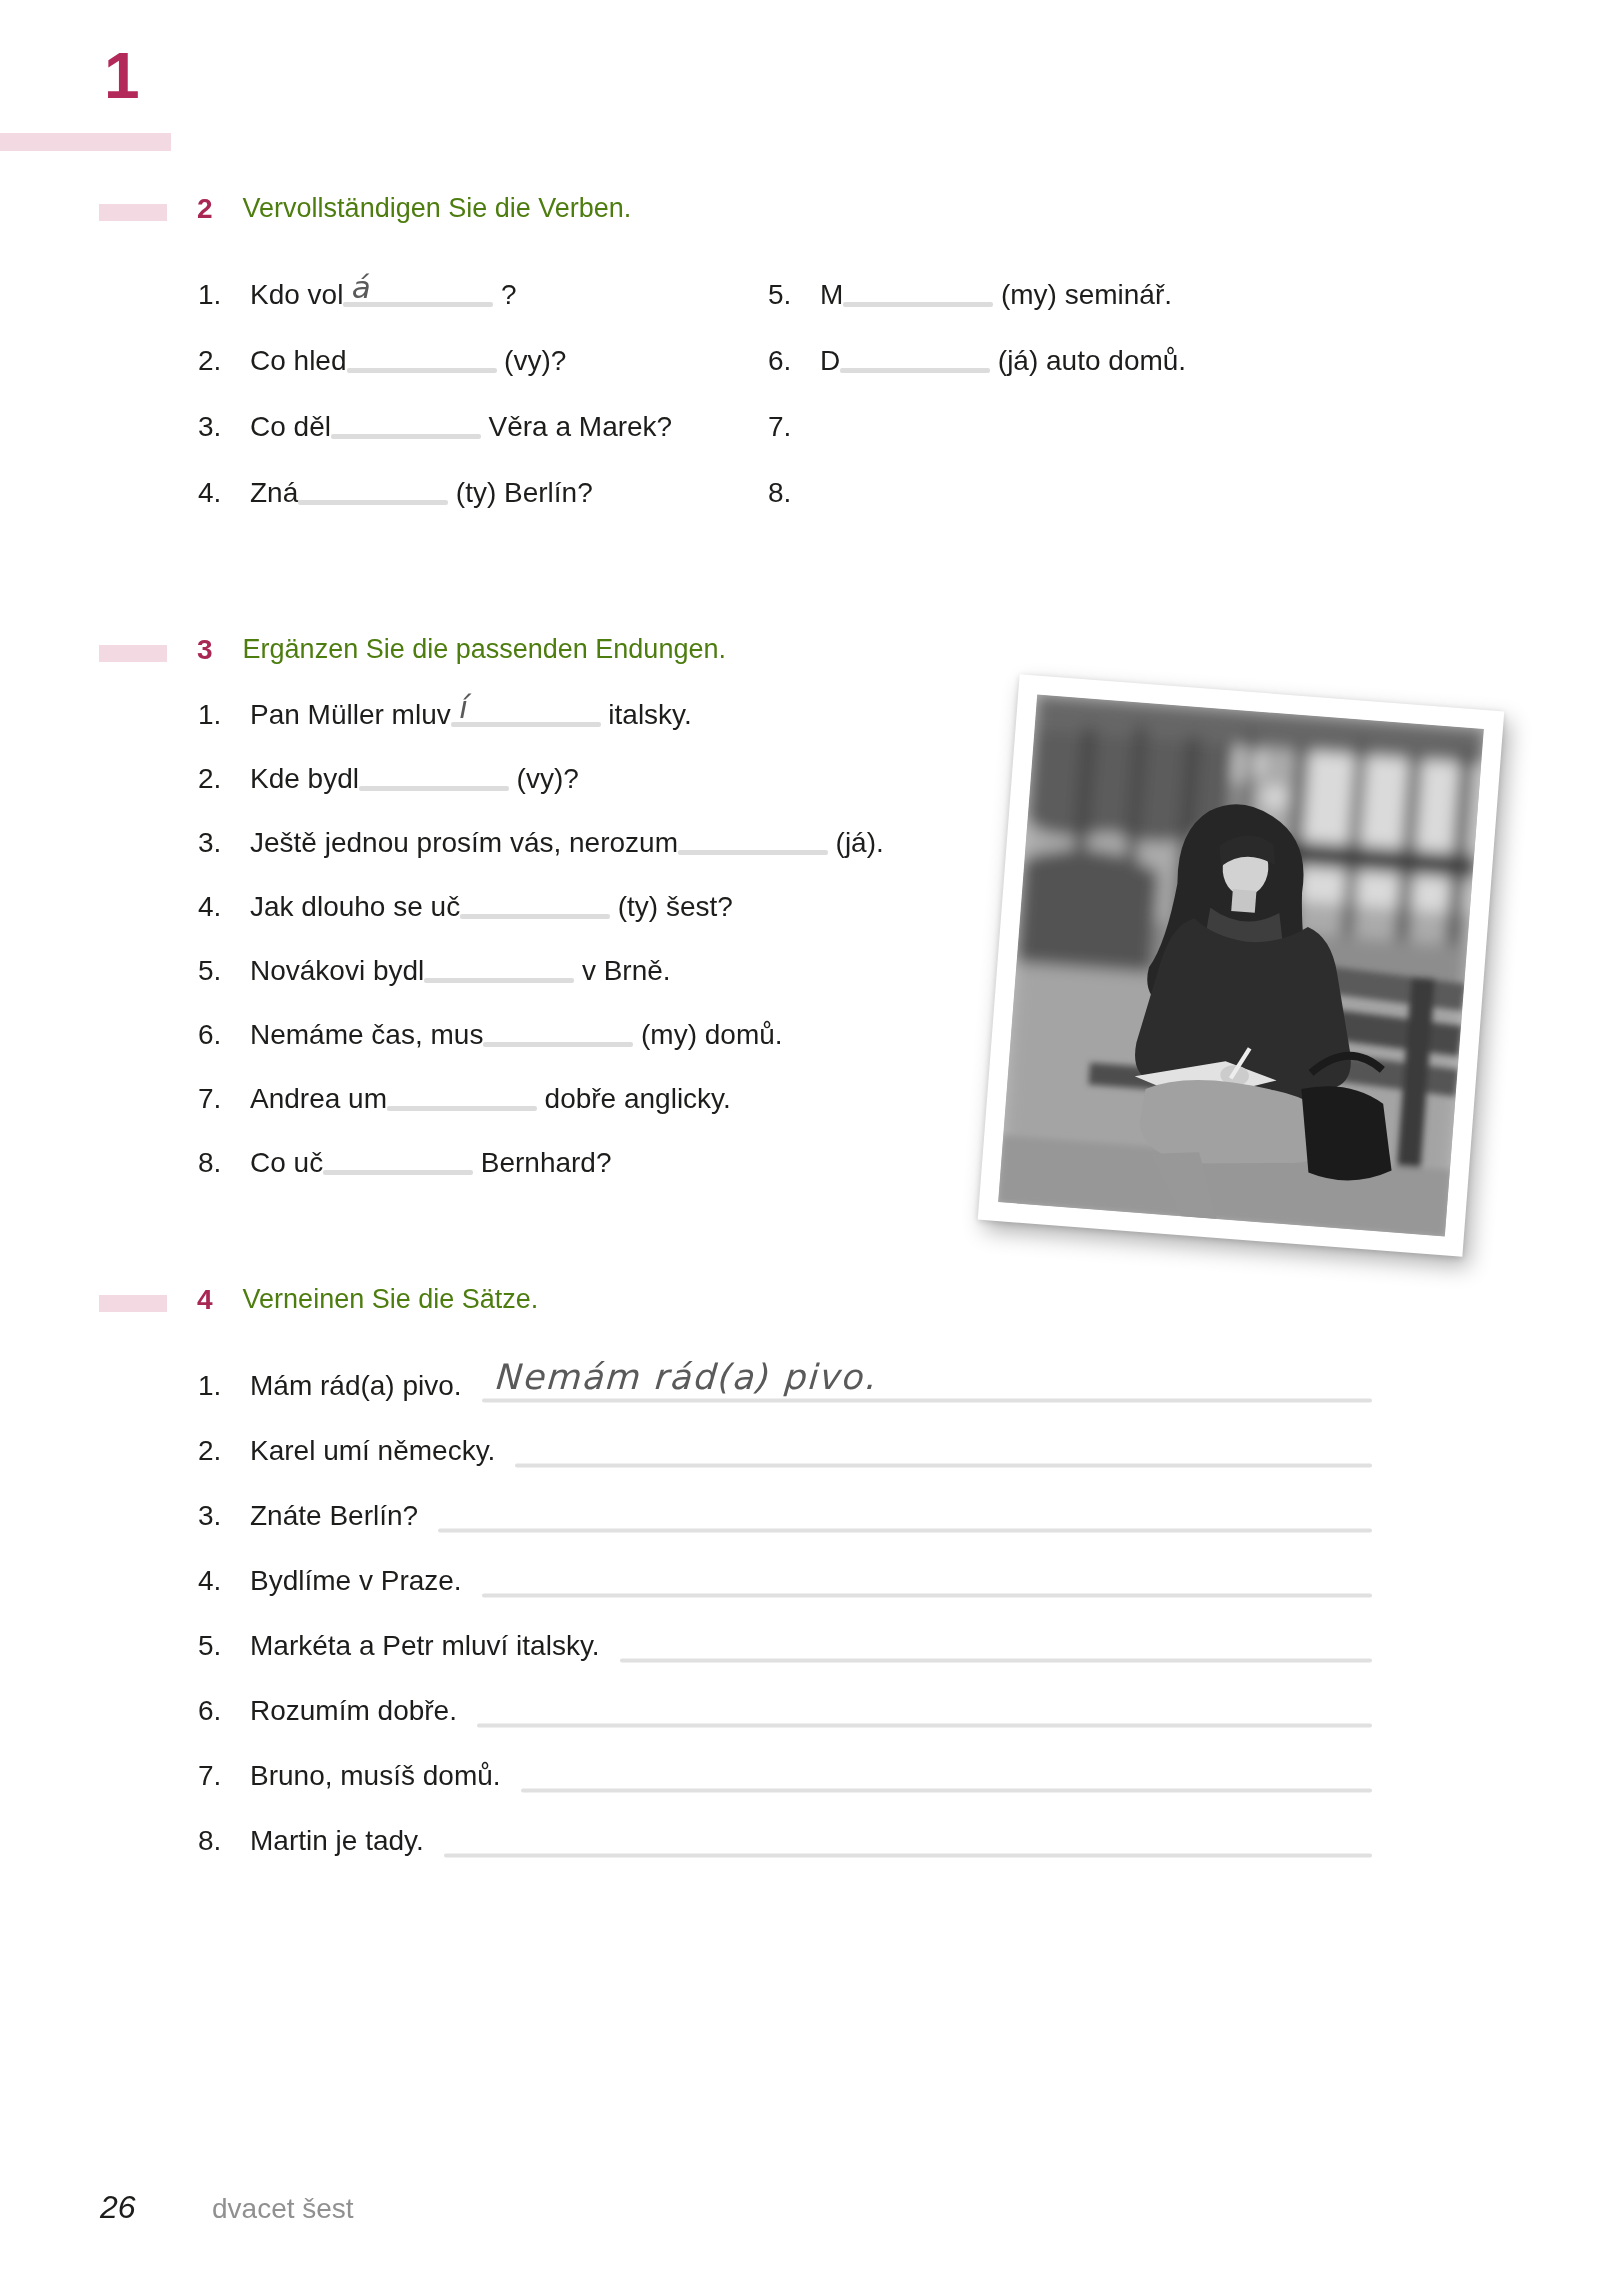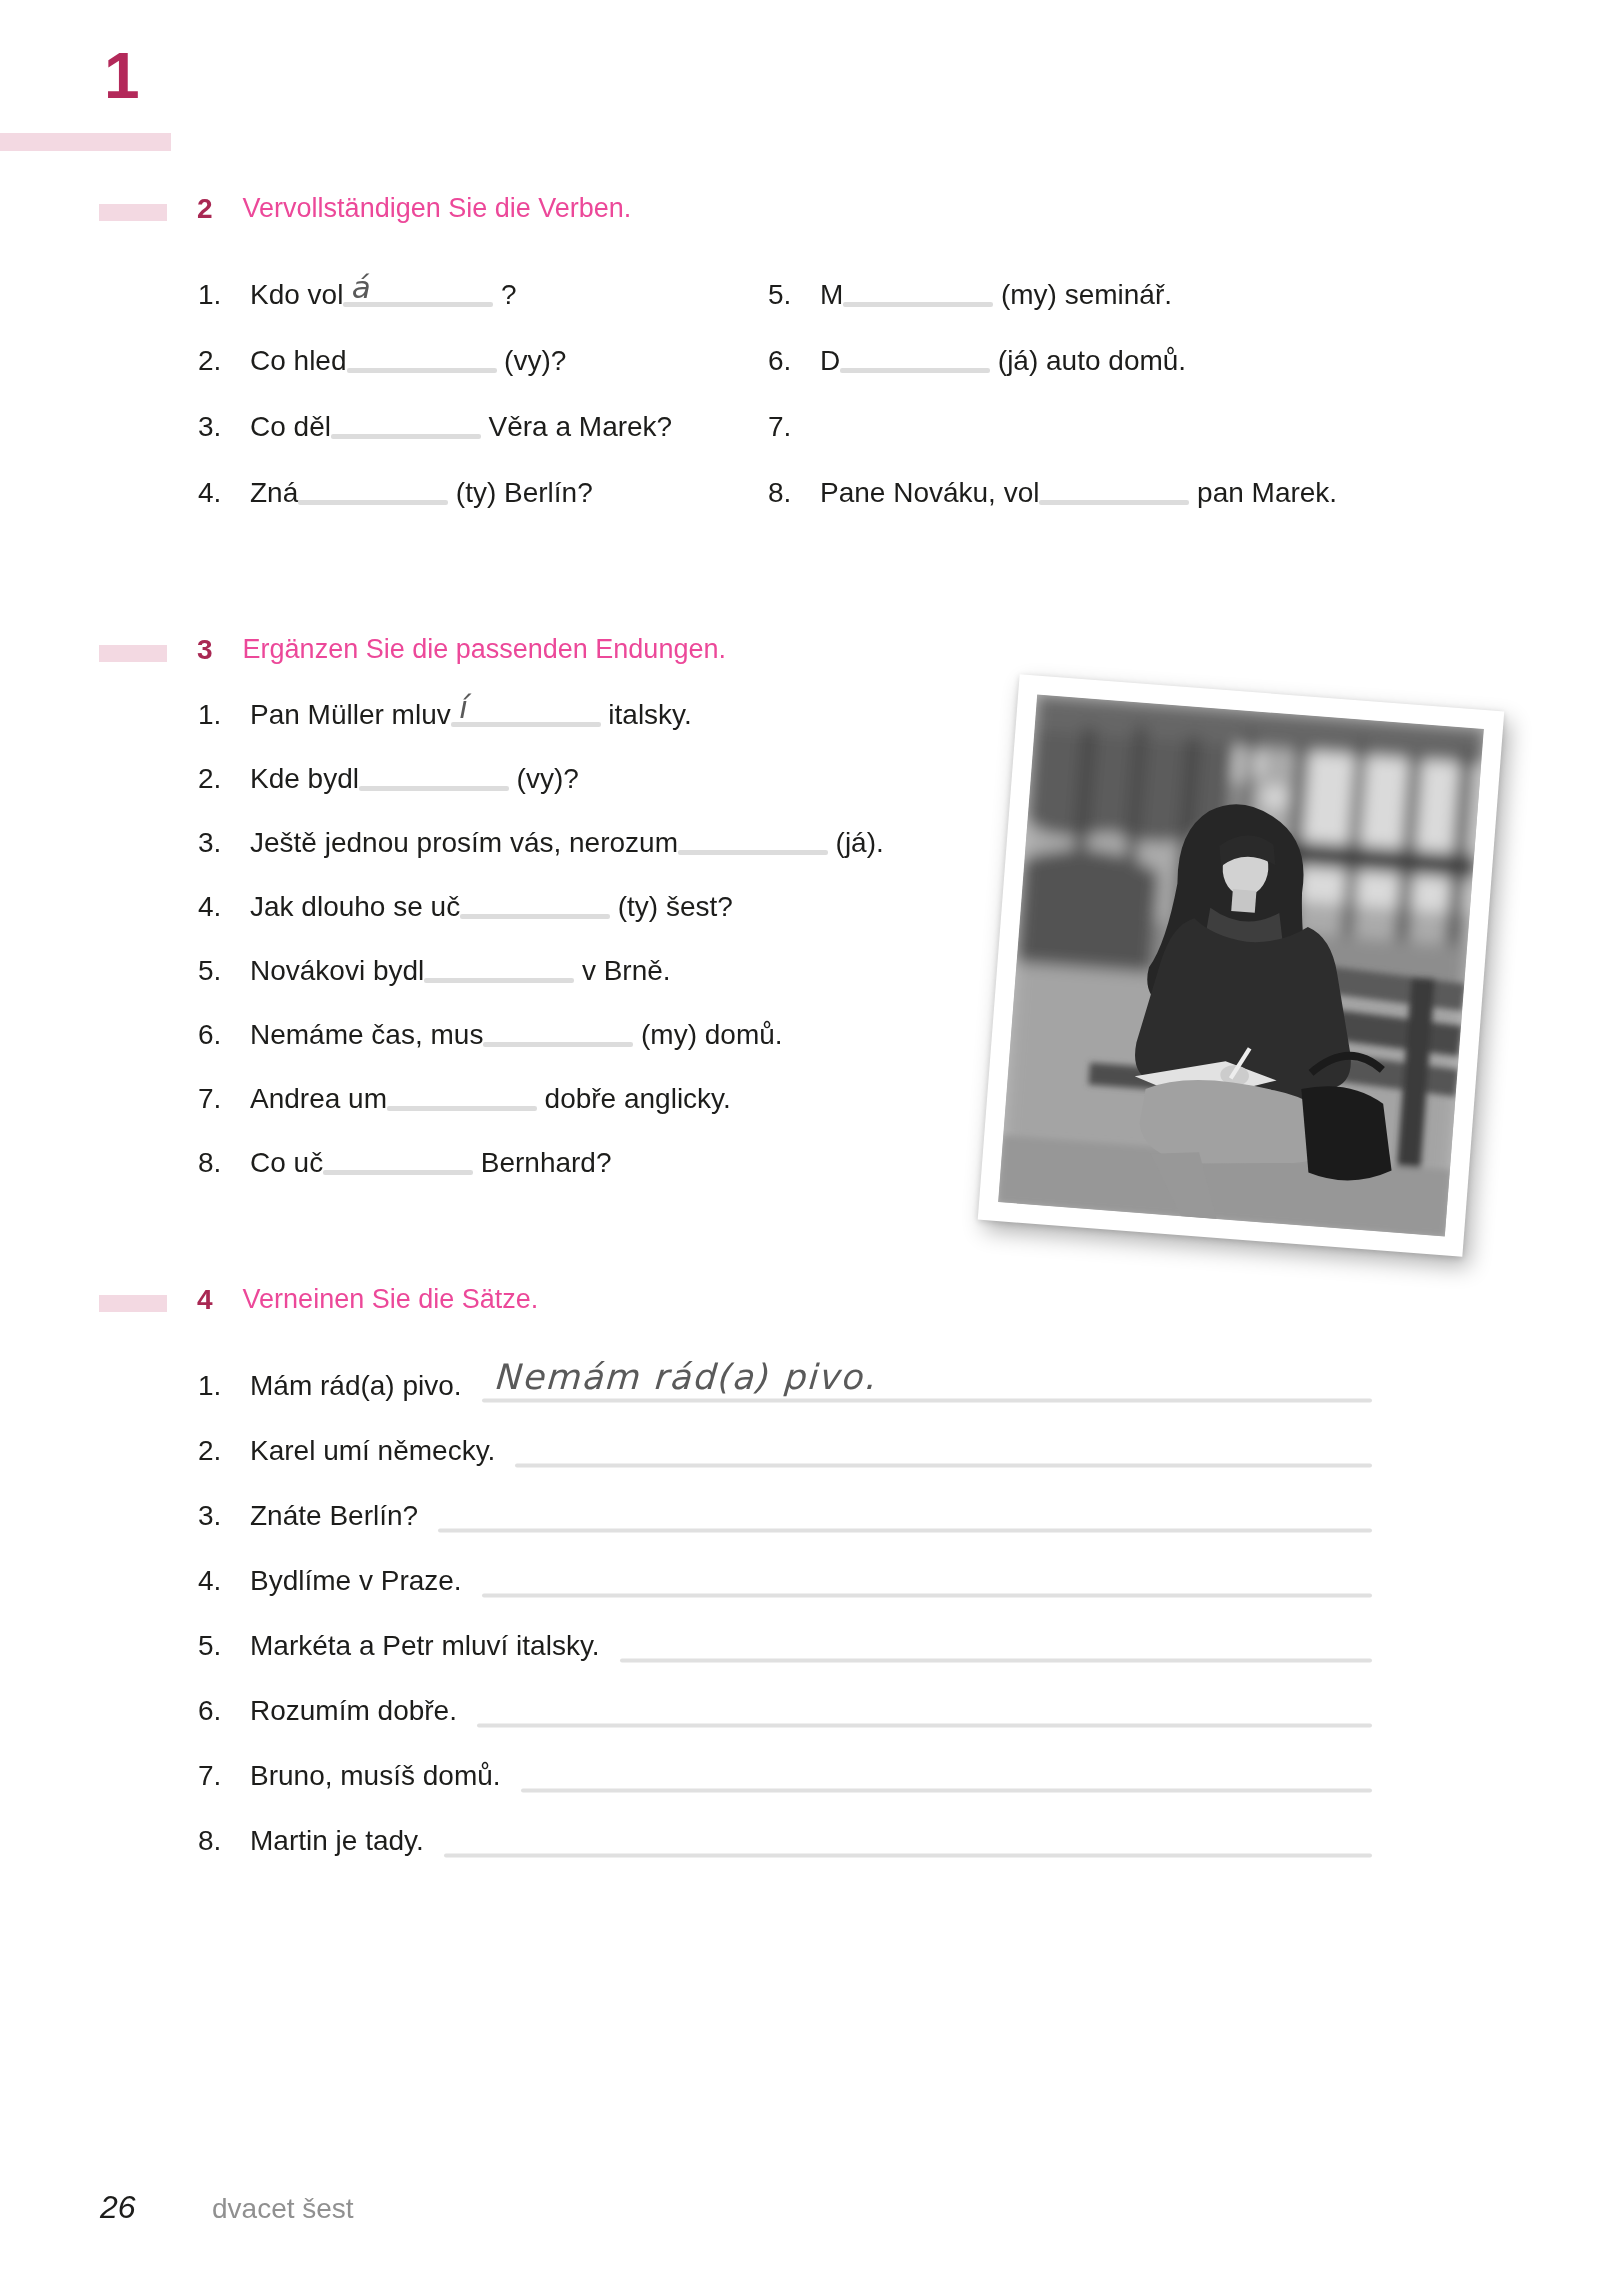--- a/index.html
+++ b/index.html
@@ -12,21 +12,21 @@
   .chapter-num {
     position:absolute; left:104px; top:44px; font-size:64px; line-height:1;
     font-weight:bold; color:#b3295a;
   }
   .bar-top { position:absolute; left:0; top:133px; width:171px; height:17.7px; background:#f3d9e2; }
 
   
   .sec { position:absolute; left:0; display:flex; align-items:center; height:29px; }
   .sec-bar { position:relative; top:4.2px; margin-left:99px; width:68px; height:17px; background:#f3d9e2; flex:none; }
   .sec-num { margin-left:30px; font-size:28px; font-weight:bold; color:#a92853; flex:none; }
-  .sec-title { margin-left:30px; font-size:27px; color:#ec4899; white-space:nowrap; }
+  .sec-title { margin-left:30px; font-size:27px; color:#4d7c0f; white-space:nowrap; }
   .sec2 { top:194px; } .sec3 { top:635px; } .sec4 { top:1285px; }
 
   
   .inum { width:52px; flex:none; font-size:28px; }
   .itext { font-size:28px; white-space:nowrap; }
   .item { display:flex; align-items:baseline; line-height:34px; }
 
   .ex2-grid {
     position:absolute; left:198px; top:278px;
     display:grid; grid-template-columns:570px 675px;
@@ -111,21 +111,20 @@
     </div>
     <div class="item">
       <span class="inum">6.</span>
       <span class="itext"><span>D</span><span class="blank"><i class="hand"></i></span><span>(já) auto domů.</span></span>
     </div>
     <div class="item">
       <span class="inum">7.</span>
     </div>
     <div class="item">
       <span class="inum">8.</span>
-      <span class="itext"><span>Pane Nováku, vol</span><span class="blank"><i class="hand"></i></span><span>pan Marek.</span></span>
     </div>
   </div>
 
   <div class="sec sec3">
     <span class="sec-bar"></span>
     <span class="sec-num">3</span>
     <span class="sec-title">Ergänzen Sie die passenden Endungen.</span>
   </div>
 
   <div class="ex3-list">

